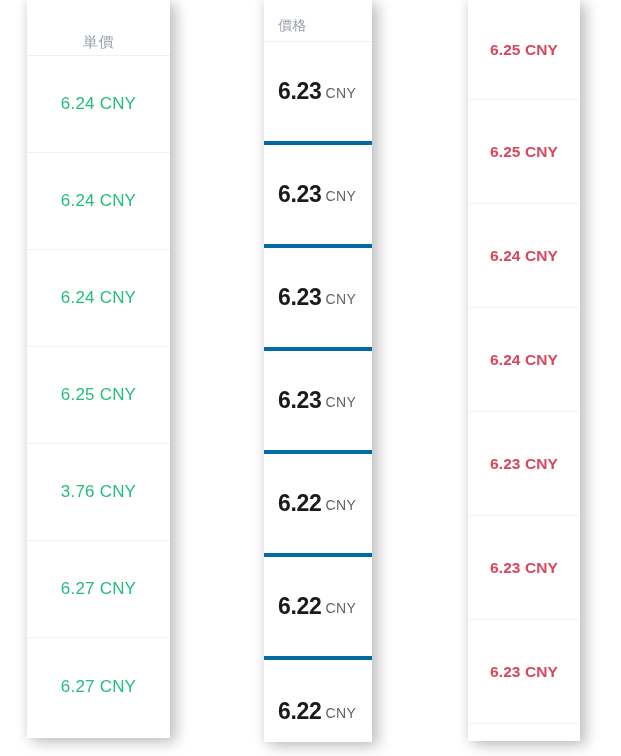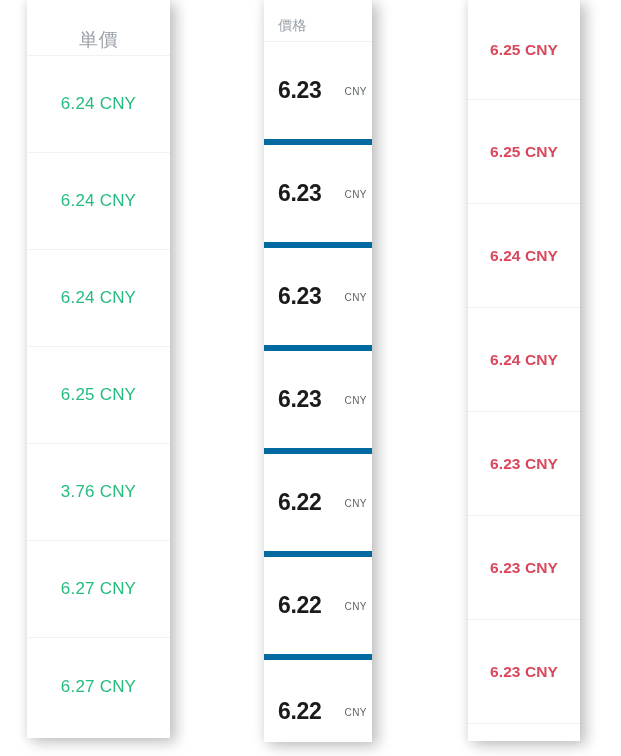--- a/index.html
+++ b/index.html
@@ -40,21 +40,21 @@
   .shadow-wrap {
     position: absolute;
     filter: drop-shadow(6px 4px 7px rgba(120,120,125,0.42))
             drop-shadow(-2px 0 4px rgba(140,140,145,0.18));
   }
 
   
   .hdr {
     box-sizing: border-box;
     color: #9aa1a9;
-    font-size: 19px;
+    font-size: 15px;
     line-height: 1;
     display: flex;
     align-items: center;
     border-bottom: 1px solid #f0f1f2;
     letter-spacing: 0.5px;
   }
 
   
   #col1 { left: 0; top: 0; width: 180px; height: 740px; }
   #col1 .card { left: 27px; top: 0; width: 143px; height: 738px; }
@@ -83,39 +83,39 @@
   #col2 .hdr {
     height: 42px;
     padding: 0 0 0 14px;
     align-items: flex-end;
     padding-bottom: 9px;
     font-size: 14px;
   }
   #col2 .row {
     box-sizing: border-box;
     height: 103px;
-    border-bottom: 6px solid #0369a1;
+    border-bottom: 4px solid #0369a1;
     display: flex;
     align-items: center;
     padding-left: 14px;
     white-space: nowrap;
   }
   #col2 .row:last-child { border-bottom: none; }
   #col2 .amt {
     color: #1b1b1d;
     font-size: 23px;
     font-weight: 600;
     letter-spacing: -0.3px;
   }
   #col2 .cur {
     color: #5e6468;
-    font-size: 10px;
+    font-size: 14px;
     font-weight: 400;
     letter-spacing: 0.4px;
-    margin-left: 23px;
+    margin-left: 4px;
     position: relative;
     top: 1px;
   }
 
   
   #col3 { left: 455px; top: 0; width: 145px; height: 745px; }
   #col3 .card { left: 13px; top: 0; width: 112px; height: 741px; }
   #col3 .row {
     box-sizing: border-box;
     height: 104px;

